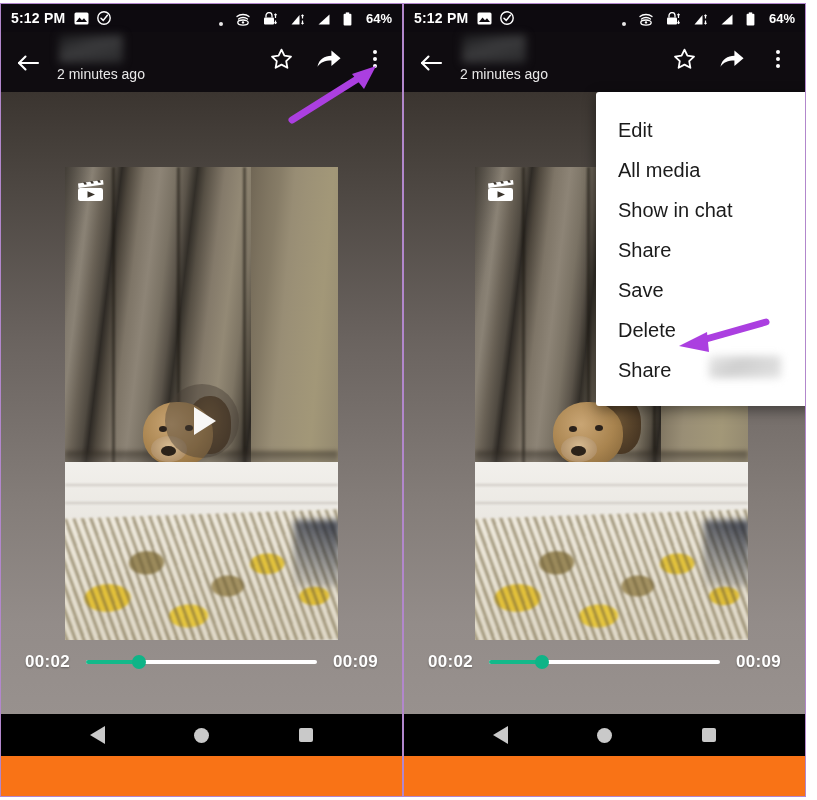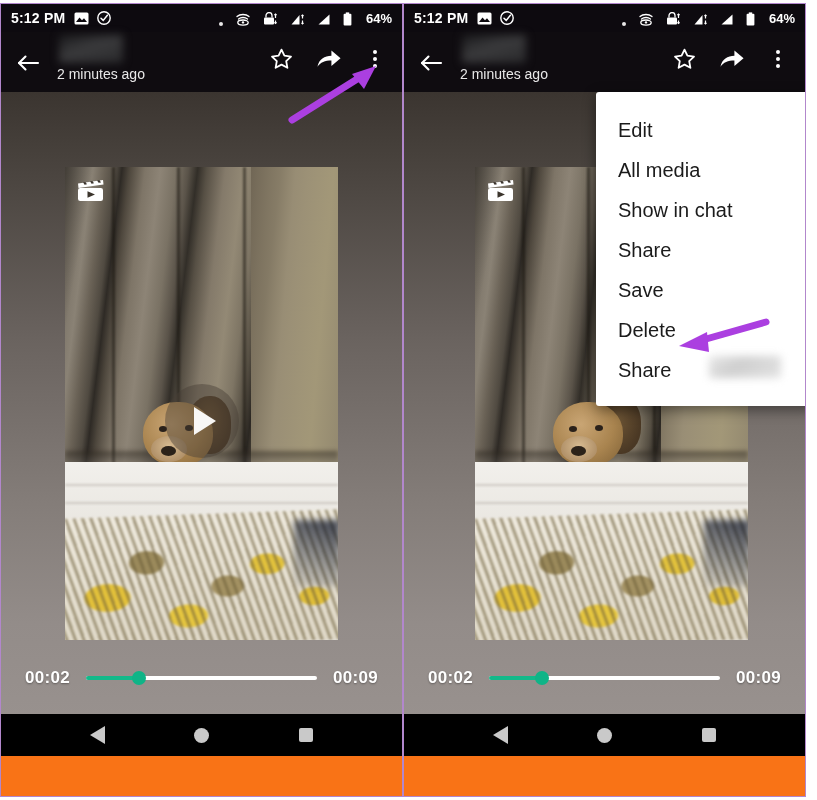--- a/index.html
+++ b/index.html
@@ -321,21 +321,21 @@
     border-left: 22px solid rgba(255,255,255,0.95);
     border-top: 14px solid transparent;
     border-bottom: 14px solid transparent;
     margin-left: 7px;
   }
 
   
   .controls {
     position: absolute;
     left: 0; right: 0;
-    bottom: 58px;
+    bottom: 74px;
     height: 40px;
     display: flex;
     align-items: center;
     padding: 0 24px;
     box-sizing: border-box;
   }
   .time {
     color: #ffffff;
     font-size: 17px;
     font-weight: bold;

